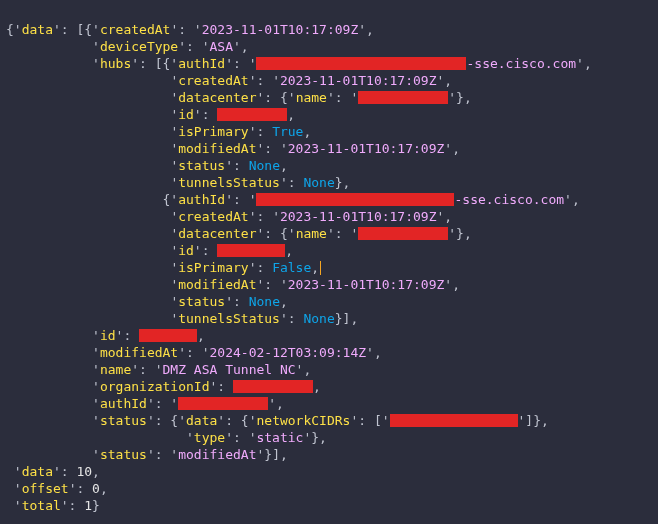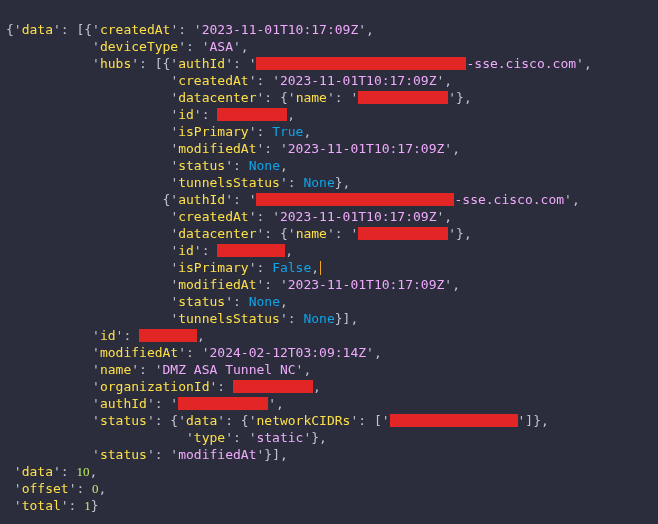--- a/index.html
+++ b/index.html
@@ -14,21 +14,21 @@
     color: #d0d5e0;
     line-height: 17px;
   }
   .pane {
     padding: 4px 6px;
     white-space: pre;
     position: relative;
   }
   .key    { color: #fde047; } 
   .str    { color: #f0abfc; } 
-  .num    { color: #bef264; font-family: Liberation Serif, serif; } 
+  .num    { color: #e5e5e5; } 
   .tok    { color: #0ea5e9; } 
   .punc   { color: #c0c4d0; }
   .redact {
     display: inline-block;
     background: #e22525;
     height: 13px;
     vertical-align: middle;
     position: relative;
     top: -1px;
   }

